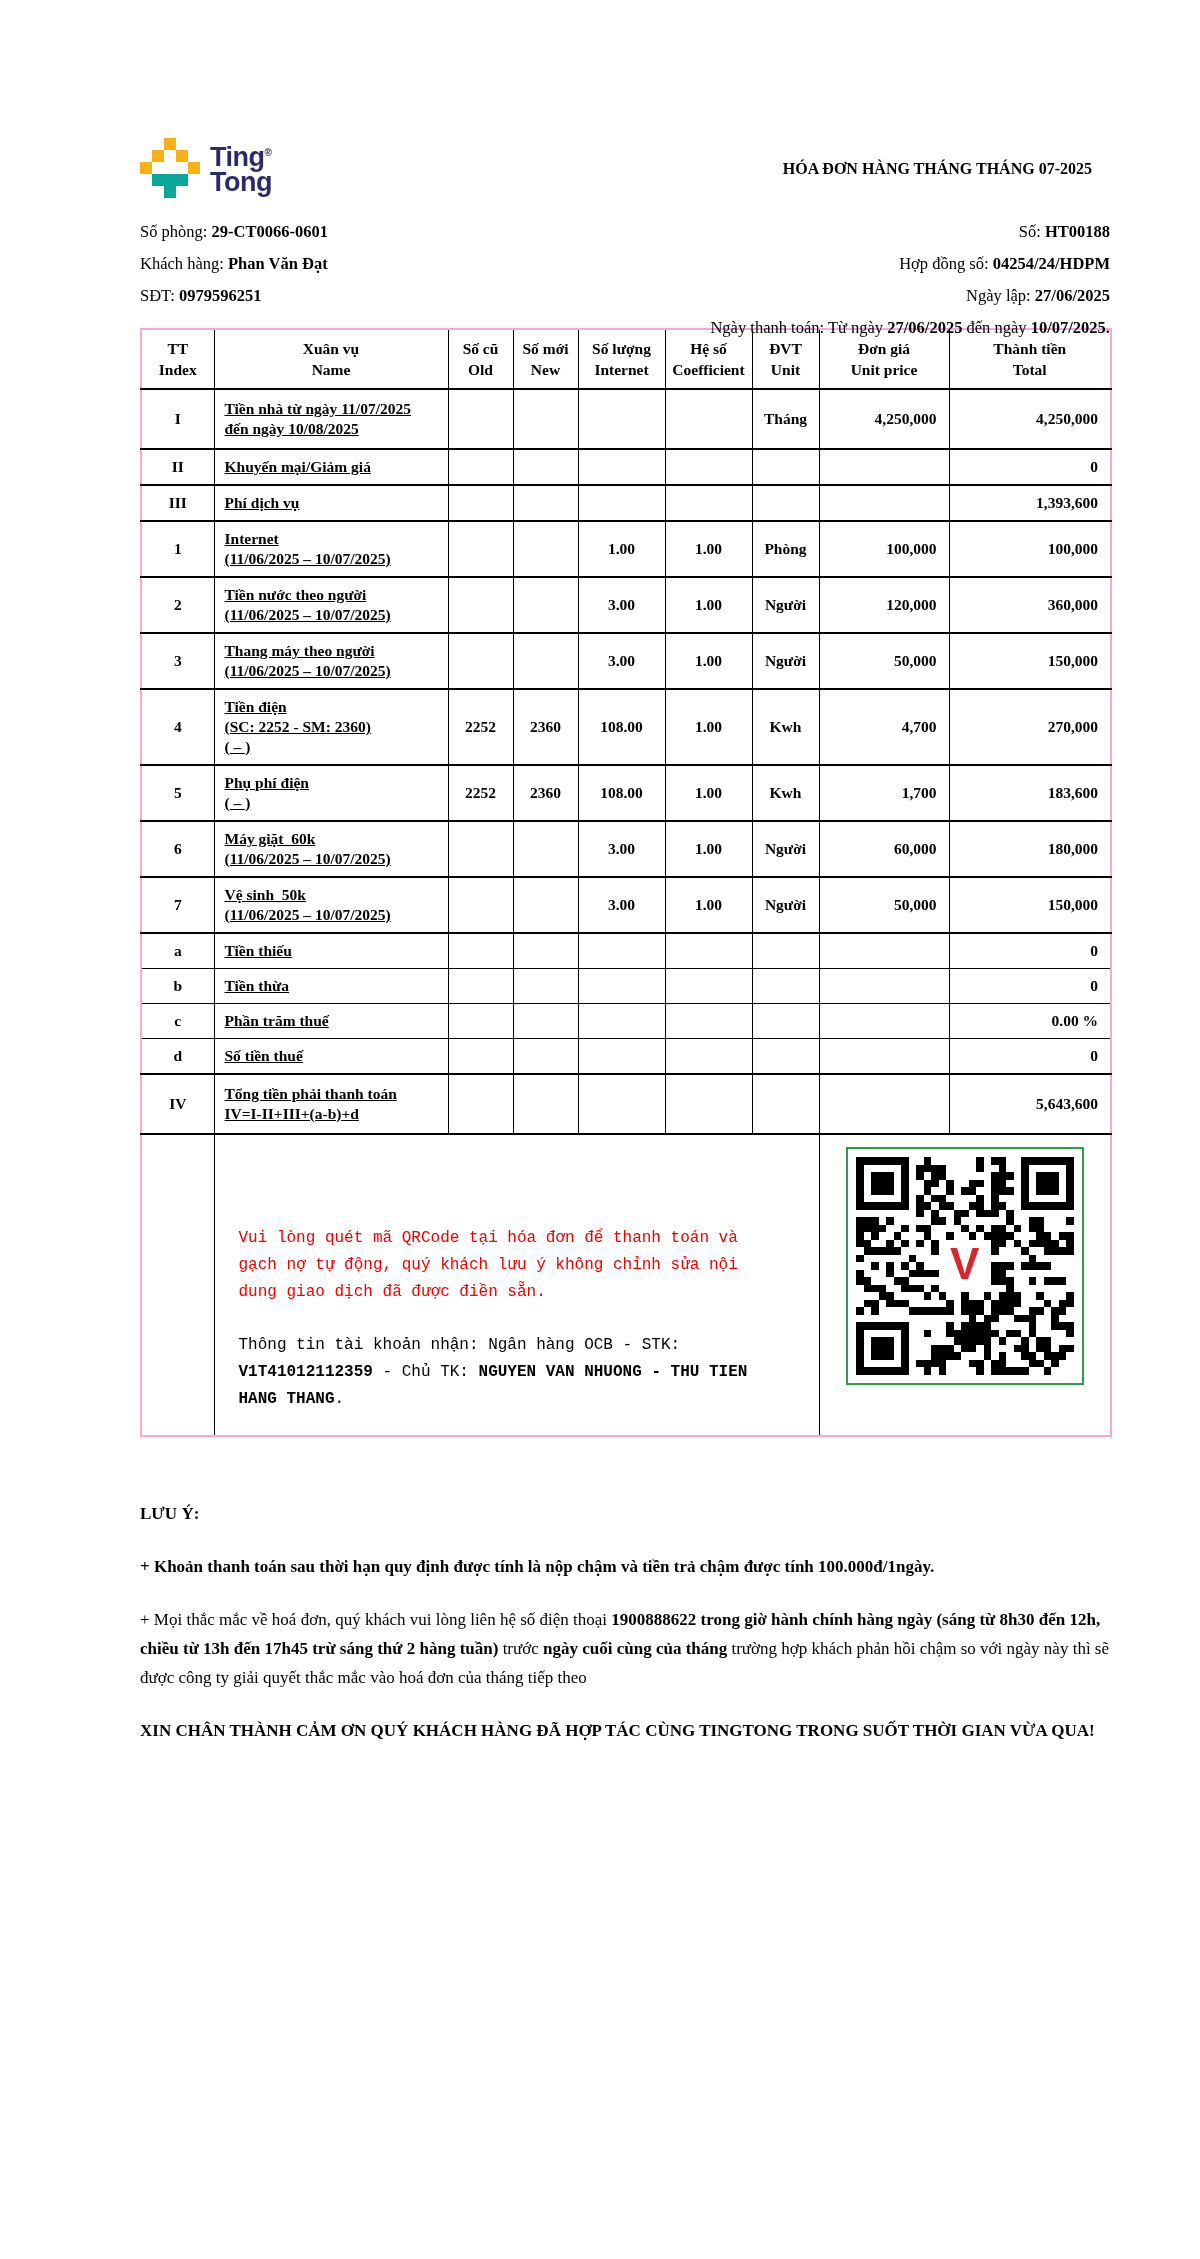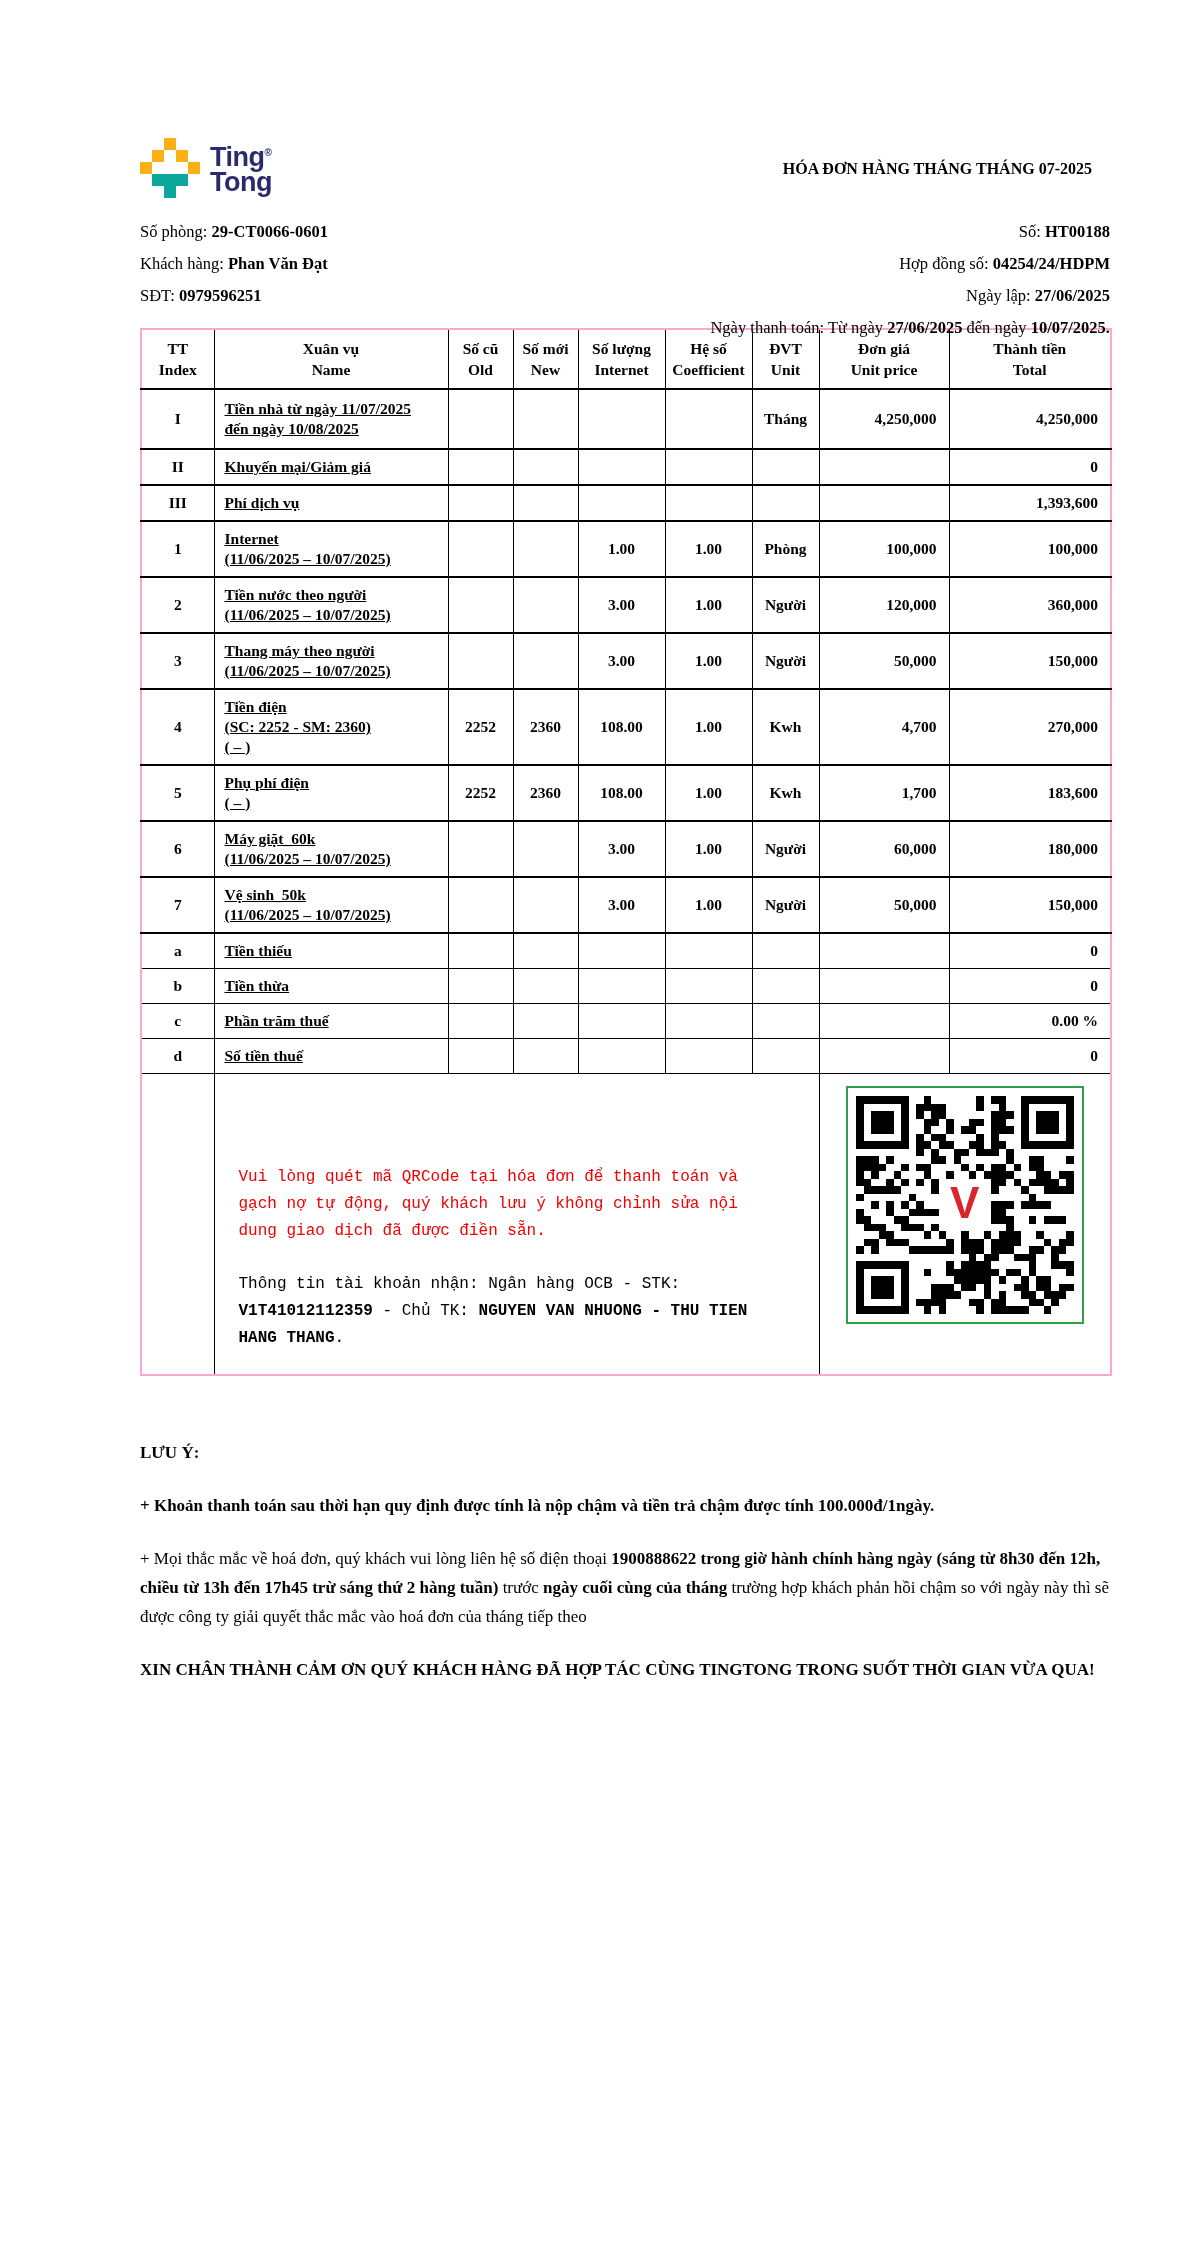--- a/index.html
+++ b/index.html
@@ -339,20 +339,34 @@
           <td>
             <div>Số tiền thuế</div>
           </td>
           <td></td>
           <td></td>
           <td></td>
           <td></td>
           <td></td>
           <td></td>
           <td>0</td>
+        </tr>
+        <tr>
+          <td>IV</td>
+          <td>
+            <div>Tổng tiền phải thanh toán</div>
+            <div>IV=I-II+III+(a-b)+d</div>
+          </td>
+          <td></td>
+          <td></td>
+          <td></td>
+          <td></td>
+          <td></td>
+          <td></td>
+          <td>5,643,600</td>
         </tr>
       </tbody>
     <tbody>
       <tr class="qr-row">
         <td></td>
         <td colspan="6" class="qr-text-cell">
           <p class="red">Vui lòng quét mã QRCode tại hóa đơn để thanh toán và gạch nợ tự động, quý khách lưu ý không chỉnh sửa nội dung giao dịch đã được điền sẵn.</p>
           <p><span>Thông tin tài khoản nhận: Ngân hàng OCB - STK: </span><span class="b">V1T41012112359</span><span> - Chủ TK: </span><span class="b">NGUYEN VAN NHUONG - THU TIEN HANG THANG</span><span>.</span></p>
         </td>
         <td colspan="2" class="qr-cell">

